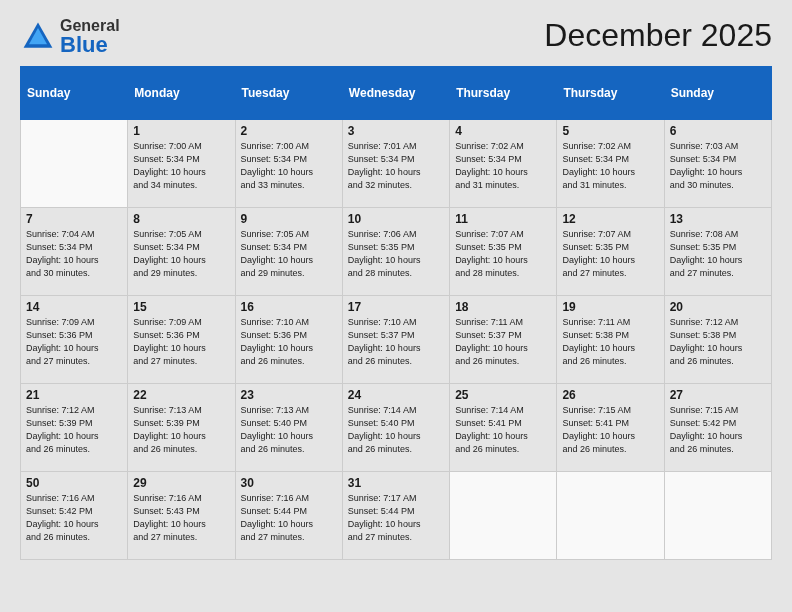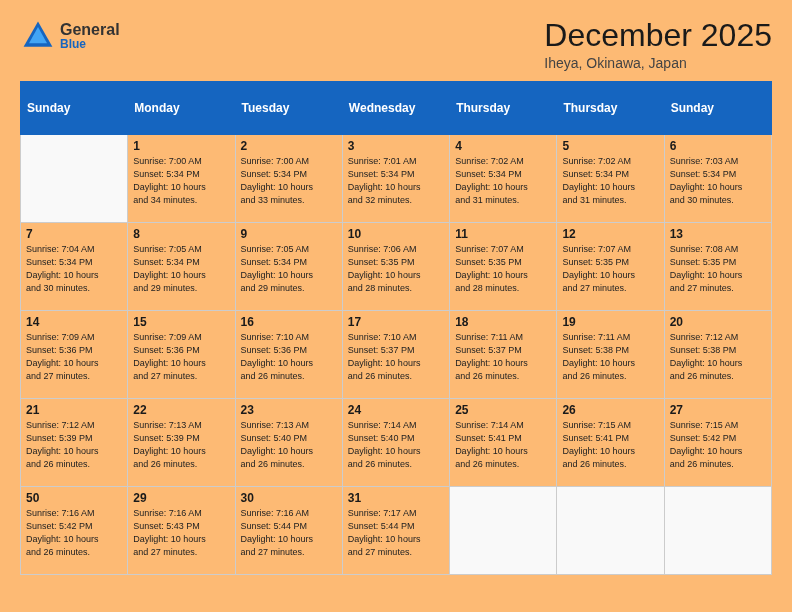--- a/index.html
+++ b/index.html
@@ -7,21 +7,21 @@
       font-family: Arial, sans-serif;
       background: #fff;
       width: 792px;
       height: 612px;
       overflow: hidden;
     }
     .page {
       width: 792px;
       height: 612px;
       padding: 18px 20px 14px 20px;
-      background: #fdba74;
+      background: #e5e5e5;
     }
     .header {
       display: flex;
       justify-content: space-between;
       align-items: flex-start;
       margin-bottom: 10px;
     }
     .title-block {
       text-align: left;
       margin-left: 25px;
@@ -87,21 +87,21 @@
       display: flex;
       flex-direction: column;
       line-height: 1;
     }
     .logo-general {
       font-size: 16px;
       font-weight: bold;
       color: #333;
     }
     .logo-blue-text {
-      font-size: 12px;
+      font-size: 22px;
       font-weight: bold;
       color: #1565C0;
     }
   </style>
 </head>
 <body>
 
 <div class="page">
   <div class="header">
     <div class="logo-wrapper">
@@ -109,21 +109,20 @@
         <polygon points="20,4 36,32 4,32" fill="#1565C0"></polygon>
         <polygon points="20,10 30,28 10,28" fill="#42A5F5"></polygon>
       </svg>
       <div class="logo-name">
         <span class="logo-general">General</span>
         <span class="logo-blue-text">Blue</span>
       </div>
     </div>
     <div class="title-block">
       <div class="month-title">December 2025</div>
-      <div class="location">Iheya, Okinawa, Japan</div>
     </div>
   </div>
 
   <table class="calendar">
     <thead>
       <tr>
         <th>Sunday</th>
         <th>Monday</th>
         <th>Tuesday</th>
         <th>Wednesday</th>

